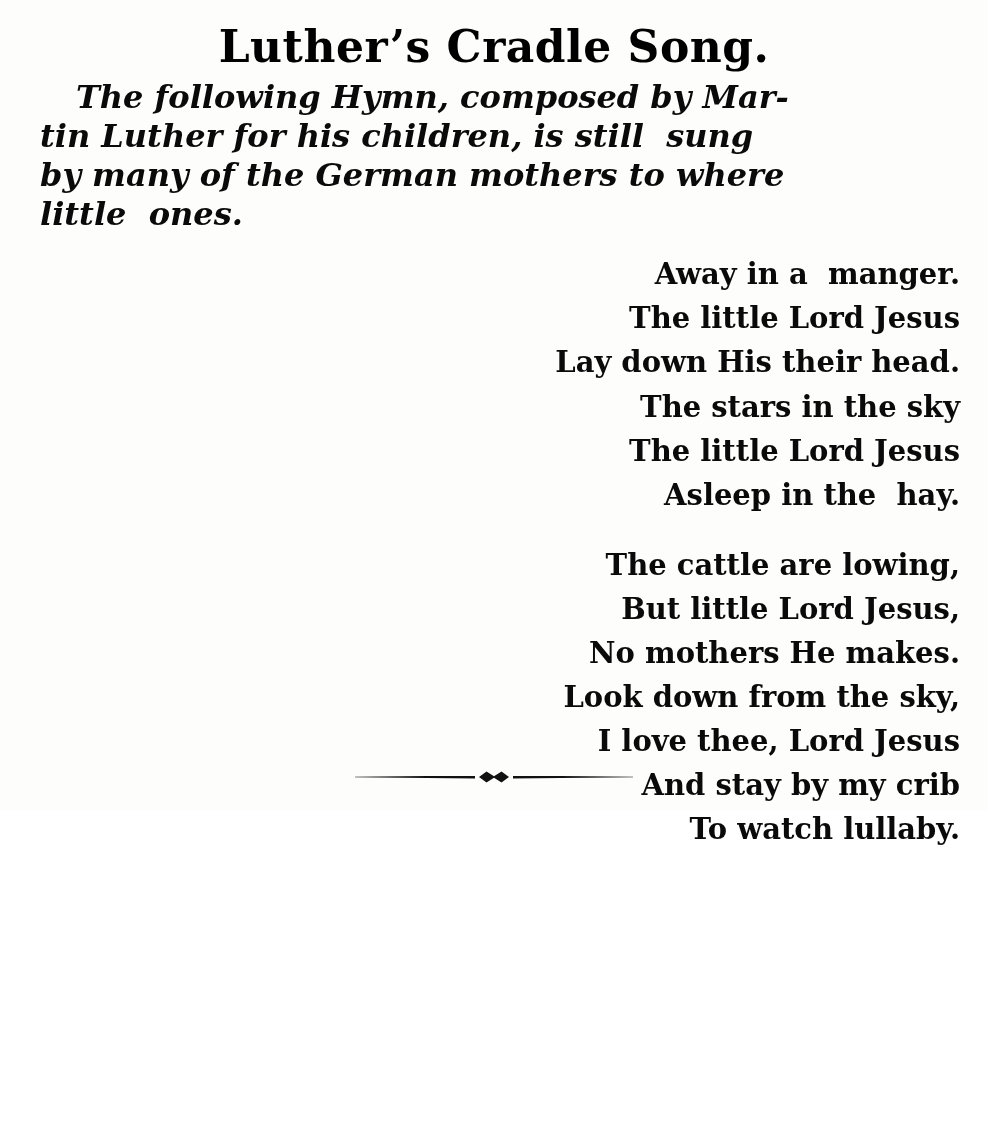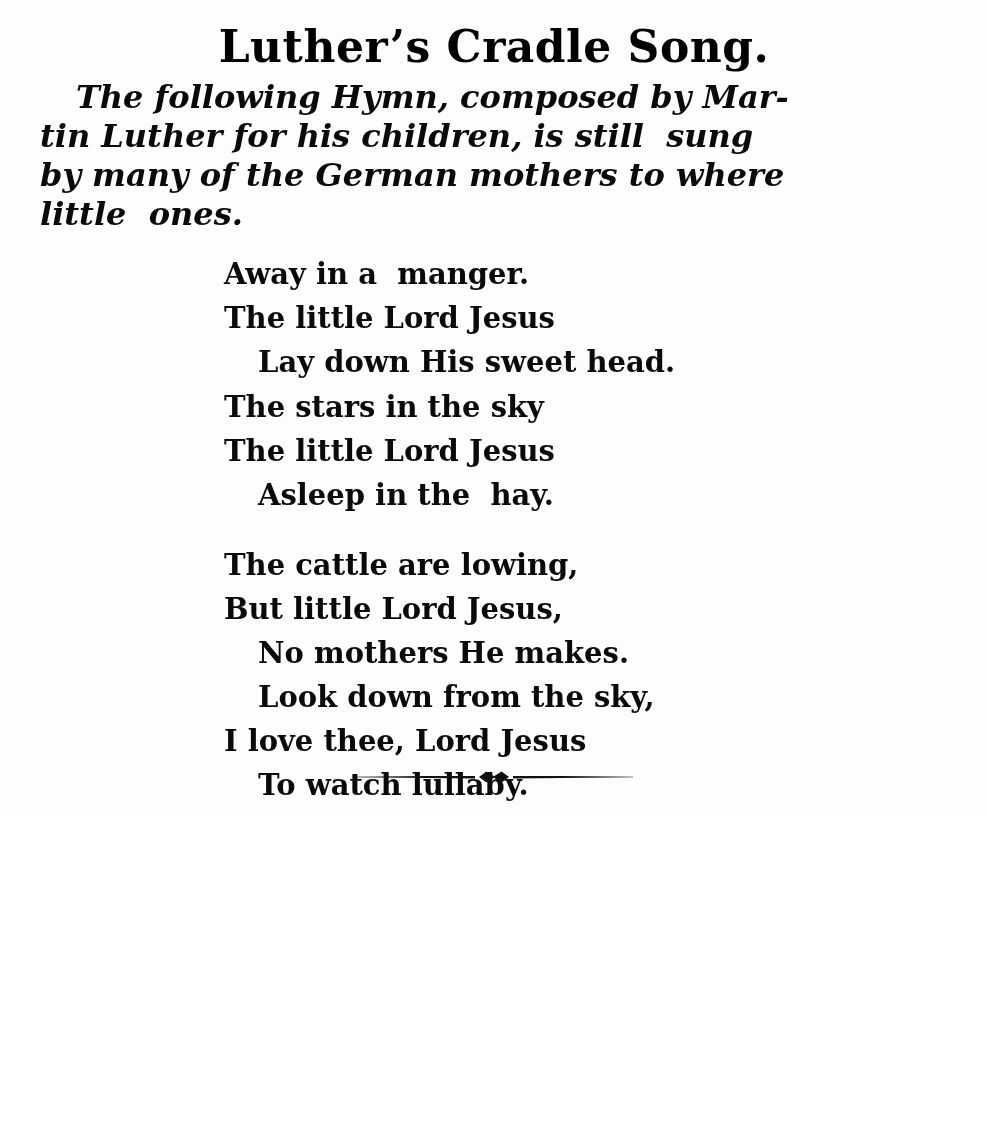--- a/index.html
+++ b/index.html
@@ -59,20 +59,21 @@
     margin: 18px 0 0 0;
     padding-left: 196px;
     font-family: "DejaVu Serif", serif;
     font-weight: 700;
     font-size: 29px;
     line-height: 1.52;
     color: #0a0a0a;
   }
   .stanza {
     margin: 0 0 26px 0;
+    text-align: right;
   }
   .stanza:last-child { margin-bottom: 0; }
   .vline {
     display: block;
     white-space: pre;
   }
   .vline.indent {
     padding-left: 34px;
   }
 
@@ -113,32 +114,33 @@
     <span class="line">tin Luther for his children, is still  sung</span>
     <span class="line">by many of the German mothers to where</span>
     <span class="line">little  ones.</span>
   </div>
 
   <div class="verses">
 
     <div class="stanza">
       <span class="vline">Away in a  manger.</span>
       <span class="vline">The little Lord Jesus</span>
-      <span class="vline indent">Lay down His sweet head.</span>
+      <span class="vline indent">Lay down His their head.</span>
       <span class="vline">The stars in the sky</span>
       <span class="vline">The little Lord Jesus</span>
       <span class="vline indent">Asleep in the  hay.</span>
     </div>
 
     <div class="stanza">
       <span class="vline">The cattle are lowing,</span>
       <span class="vline">But little Lord Jesus,</span>
       <span class="vline indent">No mothers He makes.</span>
       <span class="vline indent">Look down from the sky,</span>
       <span class="vline">I love thee, Lord Jesus</span>
+      <span class="vline">And stay by my crib</span>
       <span class="vline indent">To watch lullaby.</span>
     </div>
 
   </div>
 
   <div class="divider">
     <span class="rule left"></span>
     <span class="diamond"></span>
     <span class="rule right"></span>
   </div>

